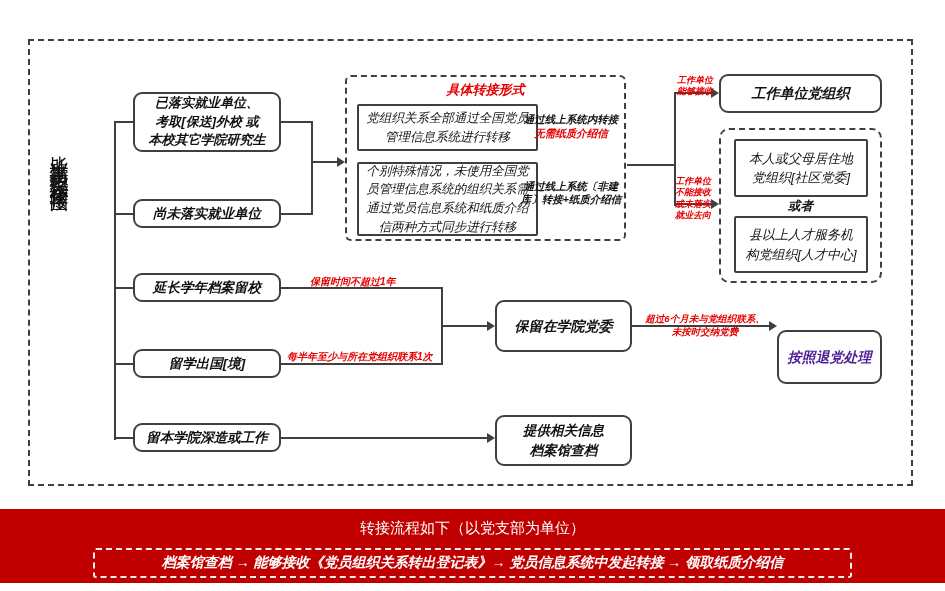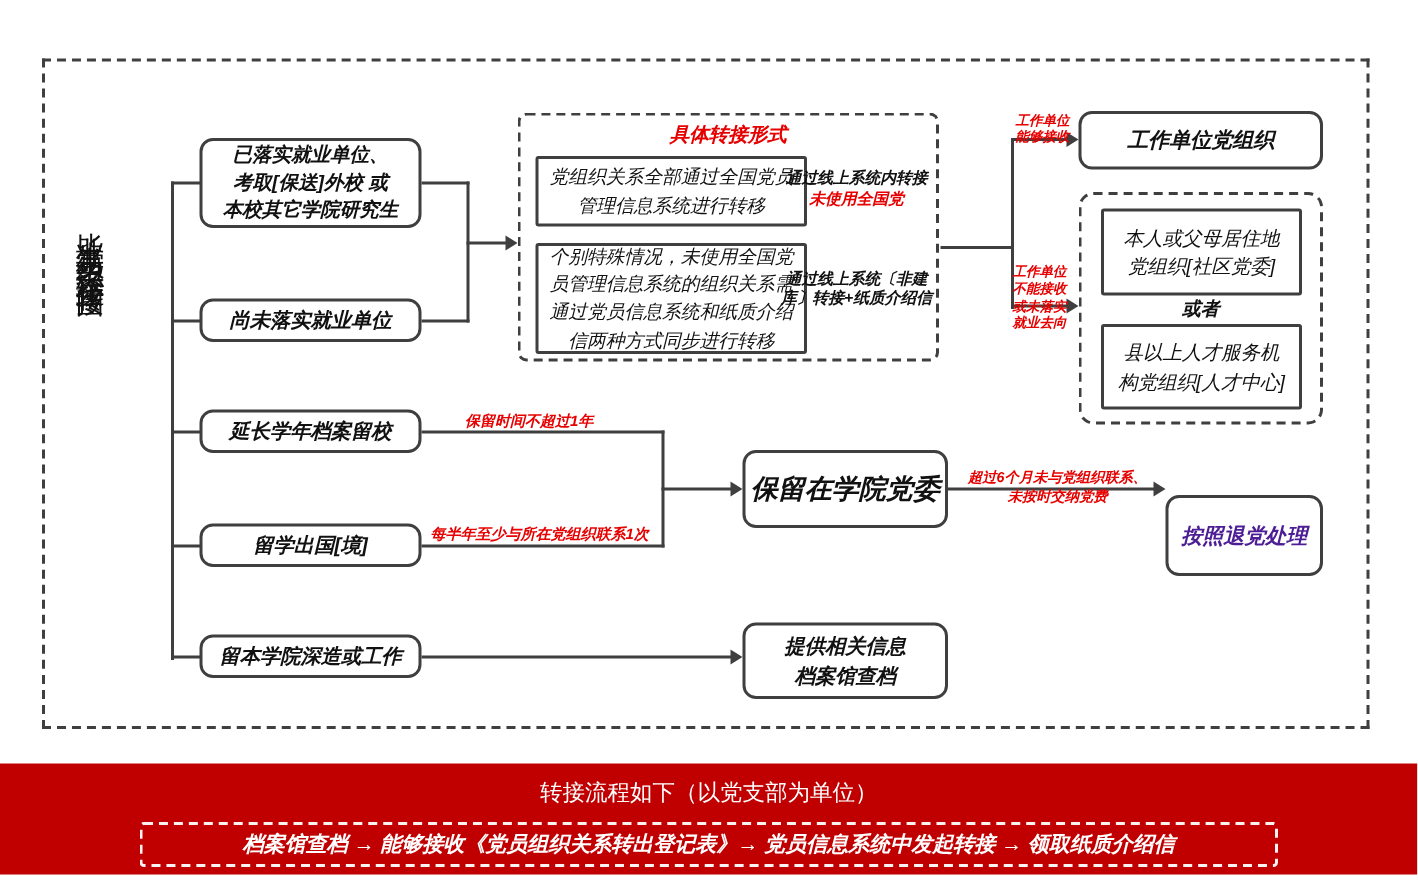--- a/index.html
+++ b/index.html
@@ -92,21 +92,21 @@
   <div class="node" style="left:133px; top:199px; width:148px; height:29px; font-size:13.5px;">尚未落实就业单位</div>
   <div class="node" style="left:133px; top:273px; width:148px; height:29px; font-size:13.5px;">延长学年档案留校</div>
   <div class="node" style="left:133px; top:349px; width:148px; height:29px; font-size:13.5px;">留学出国[境]</div>
   <div class="node" style="left:133px; top:423px; width:148px; height:29px; font-size:13.5px;">留本学院深造或工作</div>
 
   <div class="dashed-box" style="left:345px; top:75px; width:281px; height:166px;">
     <div class="note red center" style="left:0; top:5px; width:100%; font-size:13px;">具体转接形式</div>
     <div class="rect" style="left:10px; top:27px; width:181px; height:47px; font-size:12.5px;">党组织关系全部通过全国党员
 管理信息系统进行转移</div>
     <div class="note black center" style="left:170px; top:36px; width:108px; font-size:10.5px;">通过线上系统内转接</div>
-    <div class="note red center" style="left:170px; top:50px; width:108px; font-size:10.5px;">未使用全国党</div>
+    <div class="note red center" style="left:170px; top:50px; width:108px; font-size:10.5px;">无需纸质介绍信</div>
     <div class="rect" style="left:10px; top:85px; width:181px; height:74px; font-size:12.5px;">个别特殊情况，未使用全国党
 员管理信息系统的组织关系需
 通过党员信息系统和纸质介绍
 信两种方式同步进行转移</div>
     <div class="note black center" style="left:170px; top:103px; width:108px; font-size:10.5px;">通过线上系统〔非建
 库〕转接+纸质介绍信</div>
   </div>
 
   <div class="note red" style="left:677px; top:75px; font-size:9px;">工作单位
 能够接收</div>
@@ -121,21 +121,21 @@
     <div class="rect" style="left:13px; top:9px; width:134px; height:58px; font-size:13px;">本人或父母居住地
 党组织[社区党委]</div>
     <div class="note black center" style="left:0; top:69px; width:100%; font-size:12.5px;">或者</div>
     <div class="rect" style="left:13px; top:86px; width:134px; height:57px; font-size:13px;">县以上人才服务机
 构党组织[人才中心]</div>
   </div>
 
   <div class="note red" style="left:310px; top:276px; font-size:10px;">保留时间不超过1年</div>
   <div class="note red" style="left:287px; top:351px; font-size:10px;">每半年至少与所在党组织联系1次</div>
 
-  <div class="node" style="left:495px; top:300px; width:137px; height:52px; font-size:18px;">保留在学院党委</div>
+  <div class="node" style="left:495px; top:300px; width:137px; height:52px; font-size:14px;">保留在学院党委</div>
   <div class="note red center" style="left:637px; top:312px; width:136px; font-size:9.5px; line-height:13px;">超过6个月未与党组织联系、
 未按时交纳党费</div>
   <div class="node red" style="left:777px; top:299px; width:105px; height:54px; font-size:14px; color:#4c1d95;margin-top:31px;">按照退党处理</div>
 
   <div class="node" style="left:495px; top:415px; width:137px; height:51px; font-size:13.5px;">提供相关信息
 档案馆查档</div>
 
   <div class="banner">
     <div class="banner-title">转接流程如下（以党支部为单位）</div>
     <div class="banner-process">档案馆查档 → 能够接收《党员组织关系转出登记表》→ 党员信息系统中发起转接 → 领取纸质介绍信</div>

